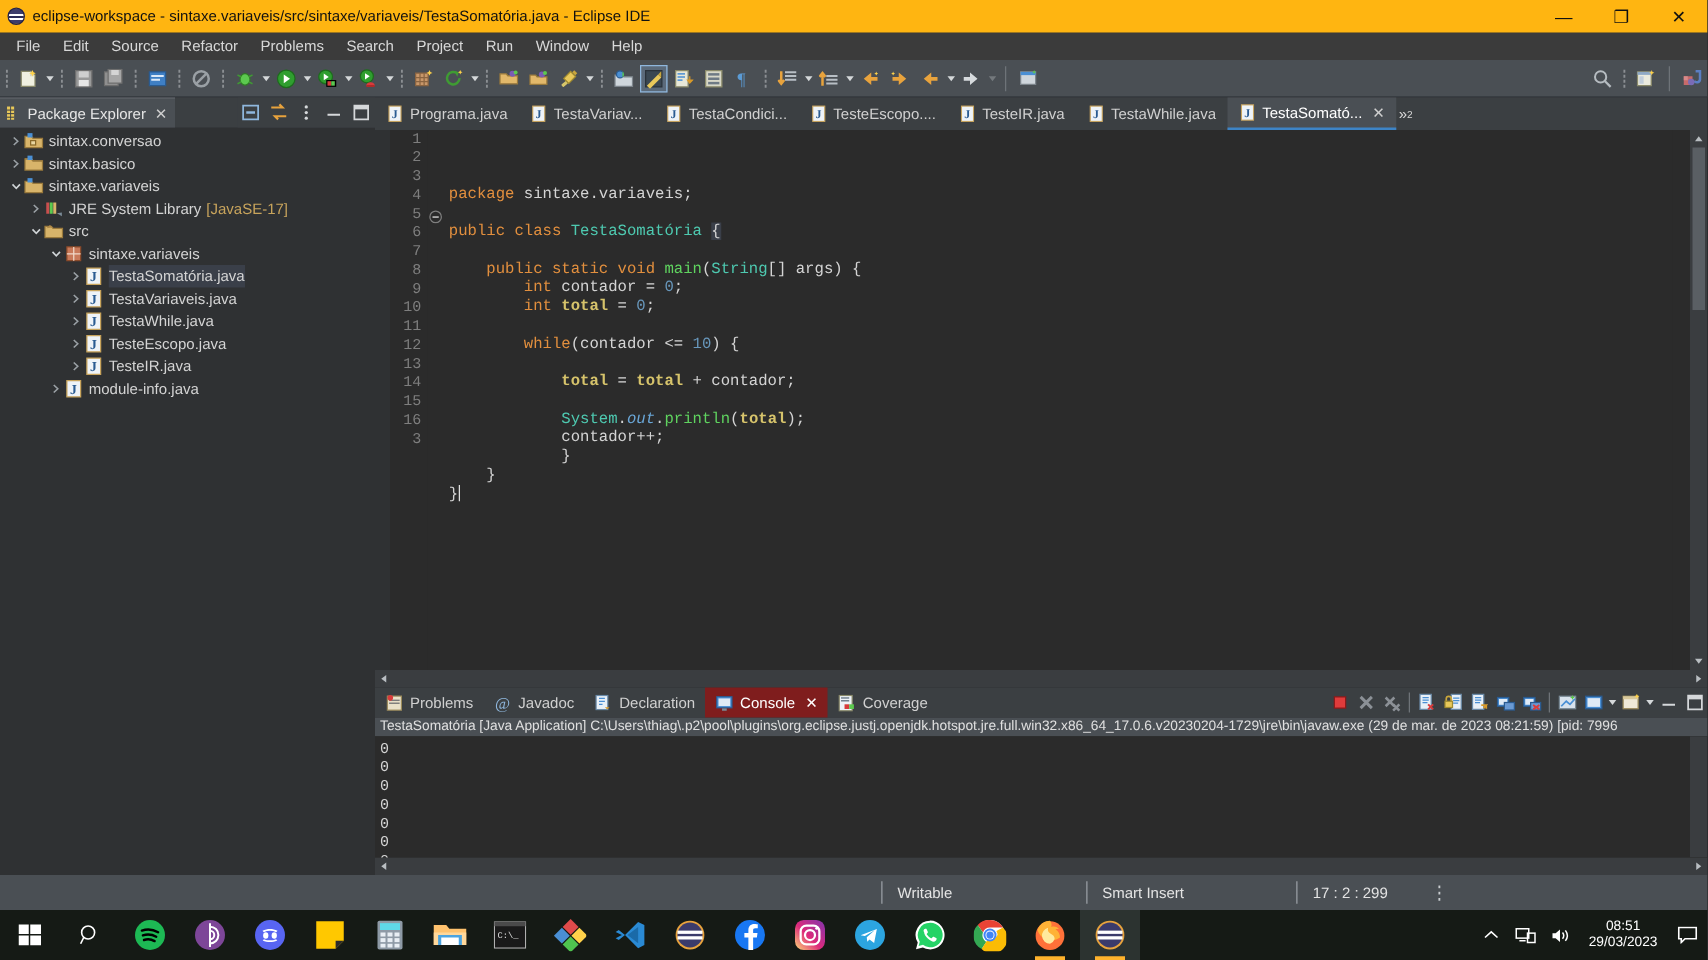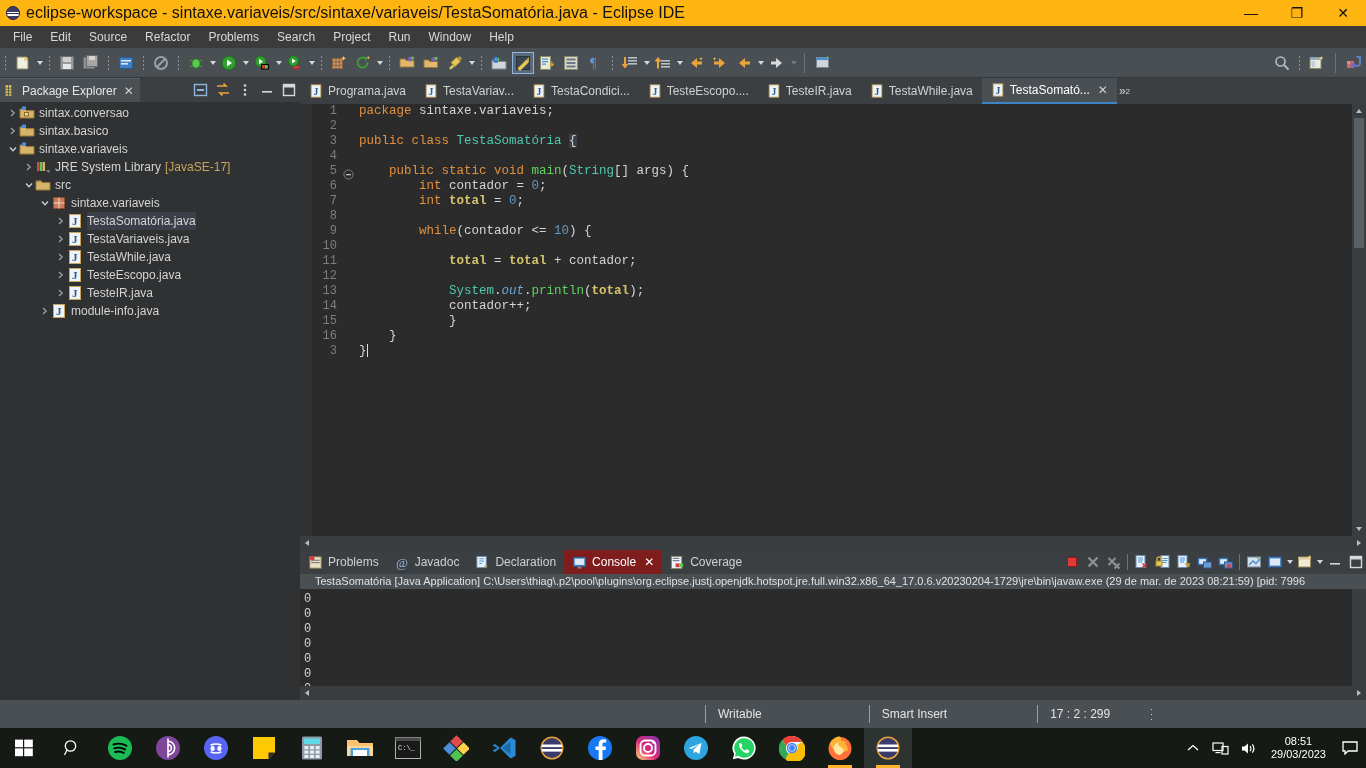--- a/index.html
+++ b/index.html
@@ -17,21 +17,21 @@
     position: relative;
   }
   #titlebar .tb-icon {
     width: 14px; height: 14px; margin-left: 6px; margin-right: 6px;
     border-radius: 50%;
     background: linear-gradient(#3d3d6b 0 38%, #ffffff 38% 50%, #2b2b55 50% 62%, #ffffff 62% 74%, #3d3d6b 74% 100%);
     border: 1px solid #22224a;
     flex: none;
   }
   #titlebar .tb-text {
-    font-size: 16px; color: #111; white-space: nowrap;
+    font-size: 12px; color: #111; white-space: nowrap;
   }
   #titlebar .win-btns { position: absolute; right: 0; top: 0; height: 26px; display: flex; }
   #titlebar .win-btns div {
     width: 46px; height: 26px; display: flex; align-items: center; justify-content: center;
     font-size: 14px; color: #111; line-height: 1;
   }
 
   
   #menubar { height: 22px; background: #3b3b3b; display: flex; align-items: center; padding-left: 4px; }
   #menubar .mi { font-size: 12px; color: #d8d8d8; padding: 2px 9px; }
@@ -81,21 +81,21 @@
   .etab.active { background: #4a4f54; border-bottom: 2px solid #3d84c6; color: #ffffff; }
   .etab .xc { margin-left: 8px; font-size: 12px; color: #d0d0d0; }
   #tab-overflow { display: flex; align-items: center; padding: 0 4px 0 2px; font-size: 12px; color: #d8d8d8; position: relative; }
   #tab-overflow sub { font-size: 8px; }
 
   #codewrap { flex: 1; display: flex; background: #2b2b2b; position: relative; overflow: hidden; }
   #gutter-mark { width: 12px; background: #2f3133; flex: none; }
   #gutter { width: 30px; background: #2b2b2b; flex: none; text-align: right; padding-right: 5px; position: relative; }
   #gutter .ln { height: 15px; font-family: "Liberation Mono", monospace; font-size: 12px; color: #7e7e7e; line-height: 15px; }
   #foldcol { width: 14px; background: #2b2b2b; flex: none; position: relative; }
-  #code { flex: 1; font-family: "Liberation Mono", monospace; font-size: 12.5px; line-height: 15px; color: #d4d4d4; padding-left: 3px; white-space: pre; position: relative; }
+  #code { flex: 1; font-family: "Liberation Mono", monospace; font-size: 12.5px; line-height: 15px; color: #d4d4d4; padding-left: 3px; white-space: pre; position: relative; margin-top: 44px; }
   .k  { color: #e28f3e; }          
   .ty { color: #4ec9b0; }          
   .mt { color: #5fd35f; }          
   .fl { color: #6aa7d8; }          
   .fl { font-style: italic; }
   .num{ color: #6897bb; }
   .lv { color: #d6c36b; font-weight: bold; }
   .pl { color: #d4d4d4; }
   #annobar { width: 14px; background: #2b2b2b; flex: none; }
   #vscroll { width: 14px; background: #3a3d40; flex: none; display: flex; flex-direction: column; }
@@ -110,21 +110,21 @@
   
   #console { height: 150px; background: #2f3133; display: flex; flex-direction: column; flex: none; }
   #con-tabrow { height: 24px; background: #3b3f42; display: flex; align-items: center; position: relative; }
   .ctab { display: flex; align-items: center; padding: 0 8px; height: 24px; font-size: 12px; color: #d0d0d0; }
   .ctab .ti { width: 15px; height: 15px; margin-right: 5px; flex: none; }
   .ctab.active { background: #7f1d1d; color: #ffffff; }
   .ctab .xc { margin-left: 8px; font-size: 12px; }
   #con-tools { position: absolute; right: 0; top: 0; height: 24px; display: flex; align-items: center; }
   #con-tools .ct { width: 21px; height: 21px; display: flex; align-items: center; justify-content: center; }
   #con-head { height: 15px; background: #4a4f54; font-size: 11px; color: #e0e0e0; font-family: "Liberation Sans", sans-serif;
-    white-space: nowrap; overflow: hidden; padding-left: 15px; line-height: 15px; }
+    white-space: nowrap; overflow: hidden; padding-left: 4px; line-height: 15px; }
   #con-body { flex: 1; background: #2b2b2b; display: flex; position: relative; overflow: hidden; }
   #con-out { flex: 1; font-family: "Liberation Mono", monospace; font-size: 12px; line-height: 15px; color: #d4d4d4; padding: 3px 0 0 4px; white-space: pre; }
   #con-vscroll { width: 14px; background: #3a3d40; flex: none; }
   #con-hscroll { height: 14px; background: #3a3d40; display: flex; align-items: center; flex: none; }
   #con-hscroll .arrow { width: 14px; height: 14px; display: flex; align-items: center; justify-content: center; }
   #con-hscroll .track { flex: 1; }
 
   
   #statusbar { position: absolute; left: 0; right: 0; bottom: 40px; height: 28px; background: #4a4f54; display: flex; align-items: center; padding-left: 28px; }
   #statusbar .sb-sep { width: 1px; height: 18px; background: #9aa0a5; margin: 0 12px; flex: none; }

